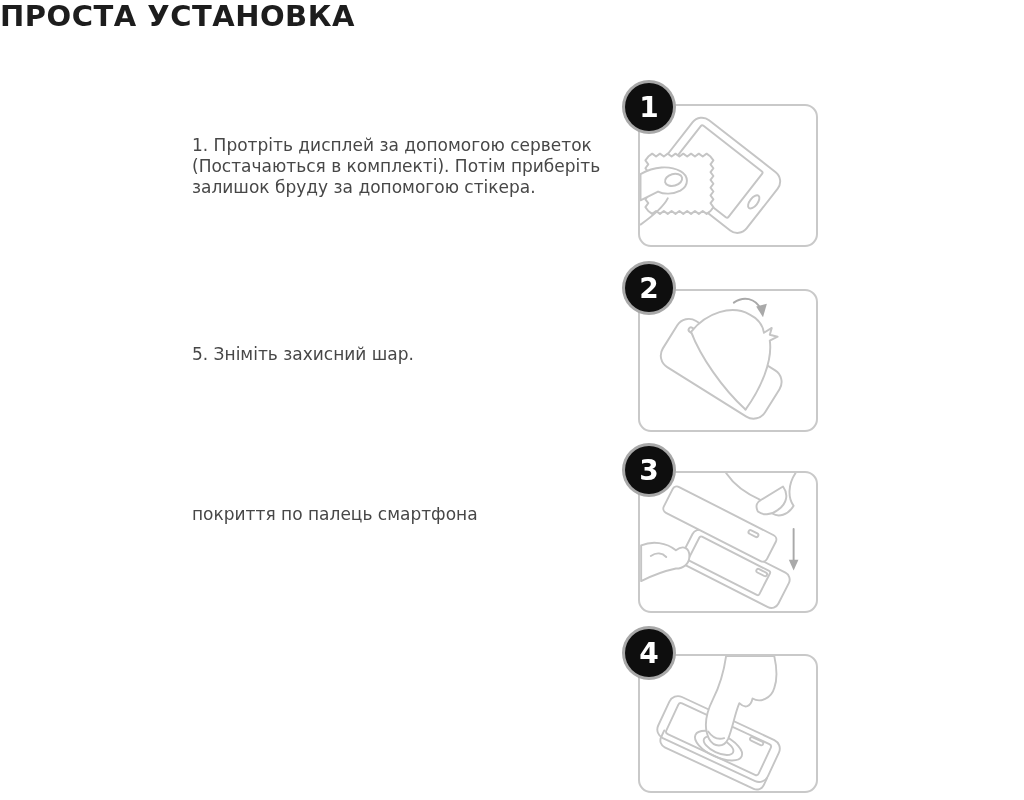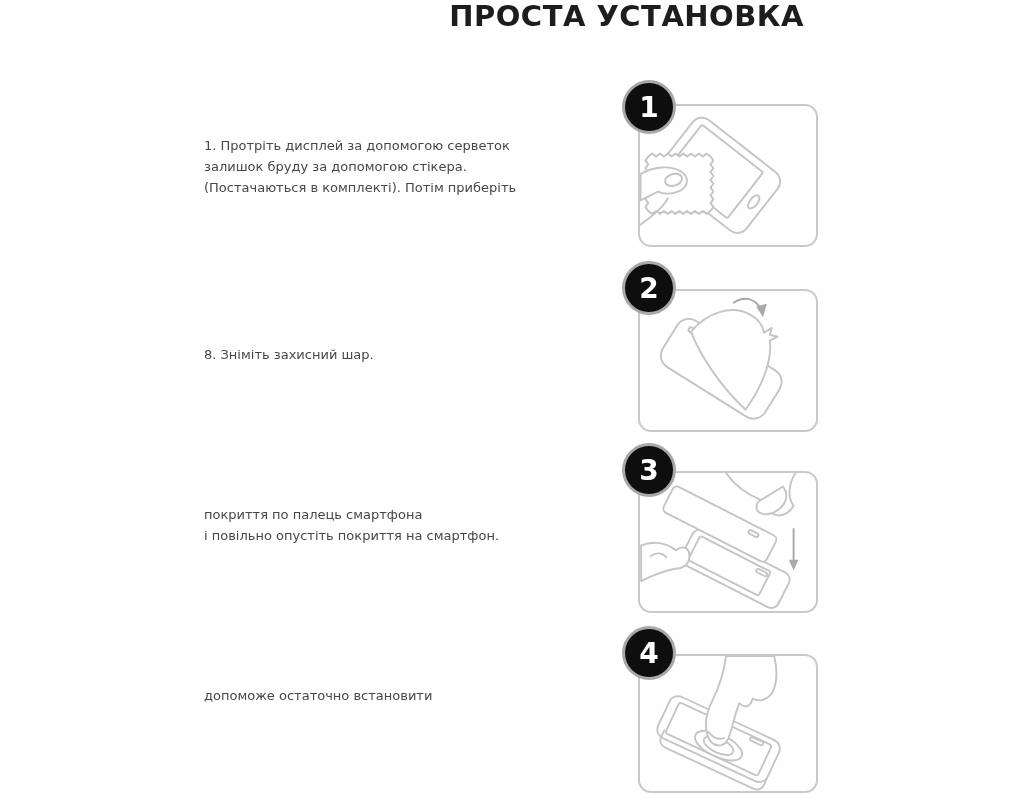--- a/index.html
+++ b/index.html
@@ -3,27 +3,27 @@
 <meta charset="utf-8">
 <style>
   html,body{margin:0;padding:0;}
   body{
     width:1024px;height:800px;position:relative;overflow:hidden;
     background:var(--background,#fff);
     font-family:"DejaVu Sans","Liberation Sans",sans-serif;
   }
   .title{
     position:absolute;top:-1px;left:0;width:804px;margin:0;
-    text-align:right;
+    text-align:left;
     font-size:29px;font-weight:bold;letter-spacing:.5px;
     color:var(--title-text,#1d1d1d);
   }
   .txt{
-    position:absolute;left:204px;width:435px;
-    font-size:13px;line-height:21px;
+    position:absolute;left:192px;width:435px;
+    font-size:17px;line-height:21px;
     color:var(--body-text,#474747);
   }
   .t1{top:135px}.t2{top:344px}.t3{top:504px}.t4{top:685px}
   .ibox{
     position:absolute;left:638px;width:180px;height:143px;
     border:2px solid var(--box-border,#c9c9c9);
     border-radius:13px;background:#fff;box-sizing:border-box;overflow:hidden;
   }
   .p1{top:104px}.p2{top:289px}.p3{top:471px;height:142px}.p4{top:654px;height:139px}
   .badge{
@@ -44,62 +44,61 @@
   .art .arrow{stroke:var(--arrow,#a9a9a9);}
   .art .ahead{fill:var(--arrow,#a9a9a9);stroke:none;}
 </style>
 </head>
 <body>
 
 <h1 class="title">ПРОСТА УСТАНОВКА</h1>
 
 <div class="txt t1">
   <div>1. Протріть дисплей за допомогою серветок</div>
+  <div>(Постачаються в комплекті). Потім приберіть</div>
   <div>залишок бруду за допомогою стікера.</div>
-  <div>(Постачаються в комплекті). Потім приберіть</div>
 </div>
 <div class="ibox p1">
   <svg class="art" viewBox="0 0 180 143" aria-hidden="true">
     <g transform="rotate(38 81 71)">
       <rect class="wfill" x="26" y="33" width="111" height="76" rx="12"></rect>
       <rect x="35" y="41" width="80" height="60" rx="2"></rect>
       <ellipse cx="126" cy="71" rx="4" ry="8"></ellipse>
     </g>
     <path class="wfill" d="M 8,52 l4,-3 4,3 4,-3 4,3 4,-3 4,3 4,-3 4,3 4,-3 4,3 4,-3 4,3 4,-3 4,3 4,-3 4,3 l3,4 -3,4 3,4 -3,4 3,4 -3,4 3,4 -3,4 3,4 -3,4 3,4 -3,4 3,4 -3,4 l-4,3 -4,-3 -4,3 -4,-3 -4,3 -4,-3 -4,3 -4,-3 -4,3 -4,-3 -4,3 -4,-3 -4,3 -4,-3 -4,3 -4,-3 l-3,-4 3,-4 -3,-4 3,-4 -3,-4 3,-4 -3,-4 3,-4 -3,-4 3,-4 -3,-4 3,-4 -3,-4 3,-4 Z"></path>
     <path class="wfill" d="M 0,70 C 14,62 30,61 41,67 C 50,72 50,82 41,87 C 33,91 24,91 18,88 L 0,97 Z"></path>
     <ellipse class="wfill" cx="34" cy="76" rx="9" ry="6" transform="rotate(-15 34 76)"></ellipse>
     <path d="M 0,122 C 14,112 24,103 28,95"></path>
   </svg>
 </div>
 <div class="badge n1">
     <span>1</span>
   </div>
 
 <div class="txt t2">
-  <div>8. Зніміть захисний шар.</div>
+  <div>5. Зніміть захисний шар.</div>
 </div>
 <div class="ibox p2">
   <svg class="art" viewBox="0 0 180 143" aria-hidden="true">
     <g transform="rotate(32 83 80)">
       <rect class="wfill" x="21" y="52" width="124" height="56" rx="14"></rect>
       <rect x="33" y="60" width="17" height="5" rx="2.5"></rect>
     </g>
     <path class="wfill" d="M 52,42 C 68,22 94,14 112,24 C 122,29 126,36 127,43 l 8,-5 -2,7 8,2 -8,4 C 136,72 124,100 108,122"></path>
     <path d="M 52,42 C 62,68 84,100 108,122"></path>
     <path class="arrow" d="M 96,12 C 106,5 118,7 124,19"></path>
     <polygon class="ahead" points="119,16 130,13 126,27"></polygon>
   </svg>
 </div>
 <div class="badge n2">
     <span>2</span>
   </div>
 
 <div class="txt t3">
   <div>покриття по палець смартфона</div>
-  <div>і повільно опустіть покриття на смартфон.</div>
 </div>
 <div class="ibox p3">
   <svg class="art" viewBox="0 0 180 143" aria-hidden="true">
     <g transform="rotate(27 95 98)">
       <rect class="wfill" x="42" y="78" width="112" height="40" rx="8"></rect>
       <rect x="50" y="84" width="82" height="28" rx="2"></rect>
       <rect x="118" y="87" width="12" height="4" rx="2"></rect>
     </g>
     <g transform="rotate(27 82 52)">
       <rect class="wfill" x="22" y="38" width="120" height="30" rx="5"></rect>
@@ -112,21 +111,20 @@
     <path d="M 10,86 C 16,82 22,83 26,87"></path>
     <line class="arrow" x1="158" y1="58" x2="158" y2="92"></line>
     <polygon class="ahead" points="153,90 163,90 158,101"></polygon>
   </svg>
 </div>
 <div class="badge n3">
     <span>3</span>
   </div>
 
 <div class="txt t4">
-  <div>допоможе остаточно встановити</div>
 </div>
 <div class="ibox p4">
   <svg class="art" viewBox="0 0 180 143" aria-hidden="true">
     <g transform="rotate(25 80 88)">
       <rect class="wfill" x="16" y="64" width="128" height="48" rx="10"></rect>
       <rect x="26" y="70" width="108" height="36" rx="3"></rect>
       <path d="M 144,104 v 8 a 8,8 0 0 1 -8,8 H 32 a 8,8 0 0 1 -8,-8 v -8"></path>
       <rect x="110" y="71" width="15" height="4" rx="2"></rect>
     </g>
     <ellipse cx="80" cy="95" rx="27" ry="12" transform="rotate(25 80 95)"></ellipse>

